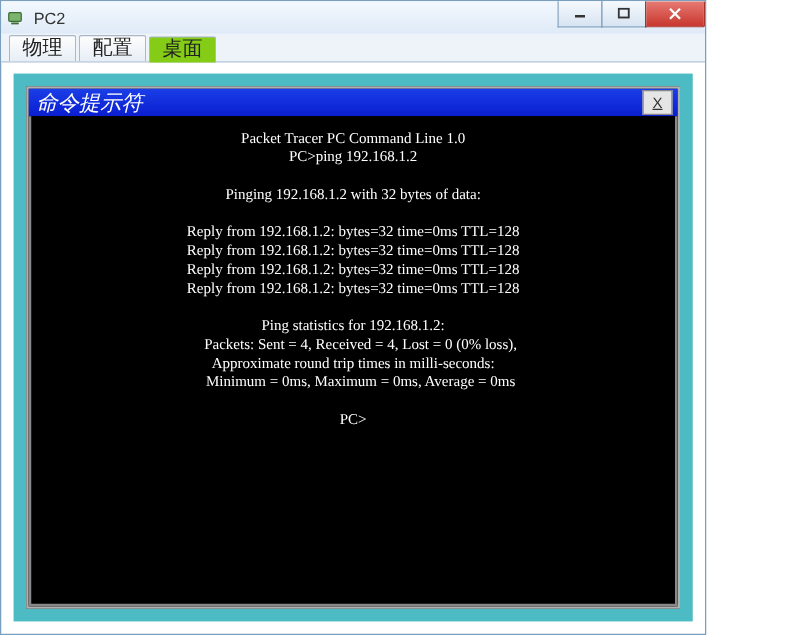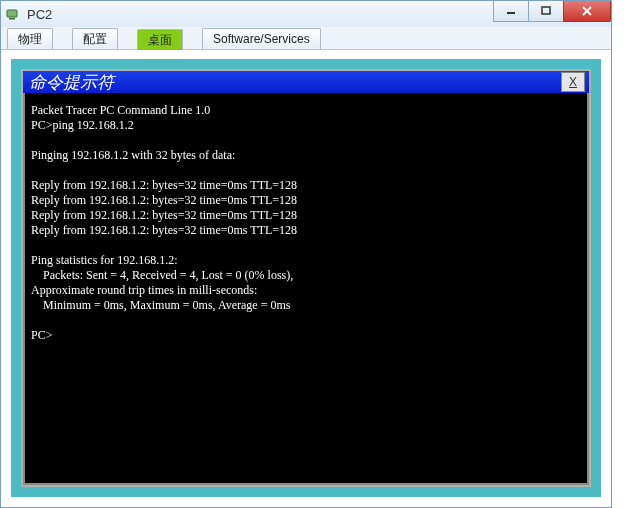--- a/index.html
+++ b/index.html
@@ -6,26 +6,27 @@
     margin: 0;
     padding: 0;
     font-family: "Microsoft YaHei", Arial, sans-serif;
     font-size: 12px;
     background: #fff;
     width: 628px;
     height: 508px;
     overflow: hidden;
   }
   .window {
-    width: 612px;
+    width: 565px;
     height: 508px;
     border: 1px solid #7a9ebd;
     box-sizing: border-box;
     background: linear-gradient(#f7fbff, #e6eef8 25px, #ffffff 25px);
     position: relative;
+    text-align: center;
   }
   .titlebar {
     height: 26px;
     display: flex;
     align-items: center;
     padding: 0 4px;
     background: linear-gradient(#f3f8fe, #dfeaf7);
     position: relative;
   }
   .titlebar .app-icon {
@@ -69,23 +70,23 @@
     display: flex;
     align-items: flex-end;
     padding-left: 6px;
   }
   .tab {
     height: 20px;
     padding: 0 10px;
     border: 1px solid #aab8c8;
     border-bottom: none;
     background: linear-gradient(#fdfdfd, #e7eef6);
-    font-size: 12px;
+    font-size: 16px;
     line-height: 20px;
-    margin-right: 19px;
+    margin-right: 2px;
     color: #222;
     border-radius: 2px 2px 0 0;
     cursor: pointer;
   }
   .tab.active {
     background: #84cc16;
     position: relative;
     top: 1px;
   }
   .content-area {
@@ -190,21 +191,20 @@
             <line x1="10" y1="1" x2="2" y2="9" stroke="#fff" stroke-width="1.8"></line>
           </svg>
       </div>
     </div>
   </div>
 
   <div class="tabstrip">
     <div class="tab">物理</div>
     <div class="tab">配置</div>
     <div class="tab active">桌面</div>
-    <div class="tab">Software/Services</div>
   </div>
 
   <div class="content-area">
     <div class="desktop-pane">
       <div class="cmd-window">
         <div class="cmd-titlebar">
           <span class="cmd-title">命令提示符</span>
           <div class="cmd-close">X</div>
         </div>
         <pre class="terminal" id="terminal">Packet Tracer PC Command Line 1.0

